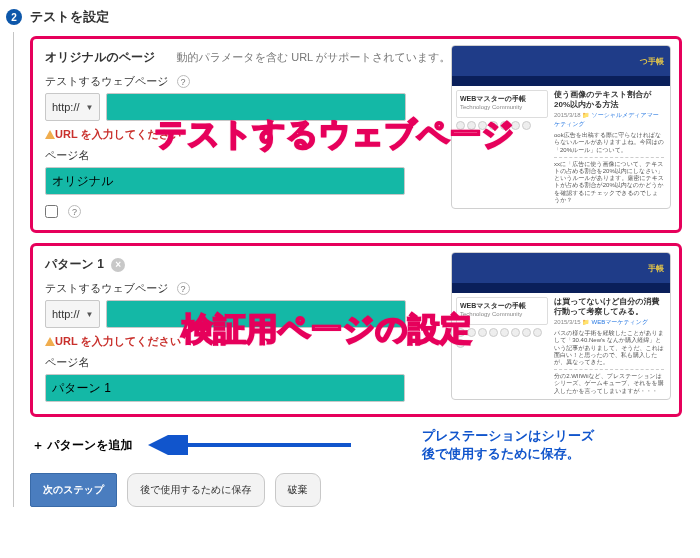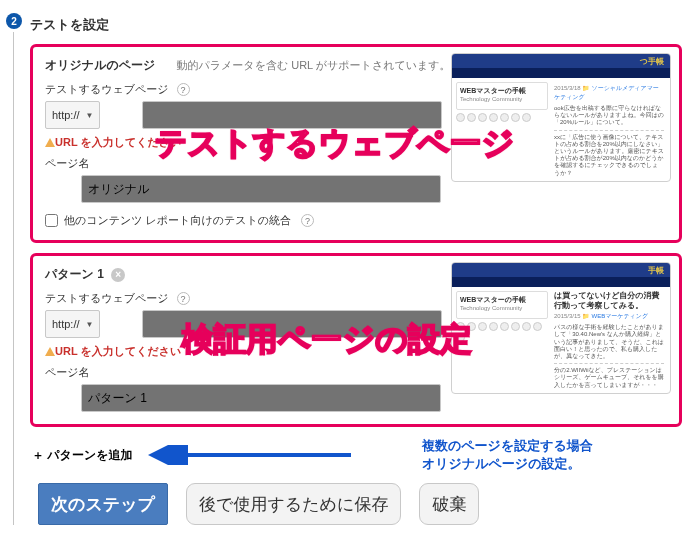--- a/index.html
+++ b/index.html
@@ -10,21 +10,21 @@
     background: #fff;
     width: 700px;
     padding: 8px 18px 12px 0;
   }
   .step-header { display: flex; align-items: center; gap: 8px; padding-left: 6px; margin-bottom: 10px; }
   .step-num {
     width: 16px; height: 16px; border-radius: 50%;
     background: #0d57aa; color: #fff; font-size: 10px; font-weight: bold;
     display: flex; align-items: center; justify-content: center;
   }
-  .step-title { font-size: 13px; font-weight: bold; margin-top: 8px; }
+  .step-title { font-size: 13px; font-weight: bold; }
   .vline { position: absolute; left: 13px; top: 24px; bottom: 0; width: 1px; background: #c5c5c5; }
   .outer { position: relative; }
   .content { margin-left: 30px; }
 
   .frame {
     border: 3px solid #e6005b;
     border-radius: 6px;
     padding: 10px 12px 12px 12px;
     margin-bottom: 10px;
     position: relative;
@@ -40,21 +40,21 @@
   .field-label { font-size: 11px; margin: 6px 0 4px 0; display:flex; align-items:center; gap:4px;}
   .input-row { display:flex; gap:6px; align-items: stretch; }
   .proto-select {
     border:1px solid #c8c8c8; background:#f5f5f5; height:28px;
     padding:12px 6px; display:flex; align-items:center; gap:6px; font-size:11px;
     border-radius:2px;
   }
   .proto-select .chev { font-size:8px; color:#555; }
   input[type="text"] {
     border:1px solid #c8c8c8; height:28px; padding:0 6px; font-size:12px;
-    border-radius:2px; background:#737373;margin-left:36px;
+    border-radius:2px; background:#14b8a6;
   }
   .url-input { flex: 0 0 300px; }
   .name-input { width: 360px; }
   .warn { color:#c9302c; font-size:11px; font-weight:bold; display:flex; align-items:center; gap:0; margin:6px 0 2px 0;}
   .warn-ico {
     width:0;height:0;border-left:5px solid transparent;border-right:5px solid transparent;
     border-bottom:9px solid #f0ad4e;
   }
   .chk-row { display:flex; align-items:center; gap:6px; font-size:11px; margin-top:10px;}
   .chk-row input { width:13px; height:13px; }
@@ -64,21 +64,21 @@
     background:#c8c8c8; color:#fff; font-size:10px; align-items:center; justify-content:center;
     margin-left:4px;
   }
 
   
   .preview {
     position:absolute; top:6px; right:8px; width:220px;
     border:1px solid #d0d0d0; border-radius:4px; overflow:hidden; font-size:8px;
     background:#fff;
   }
-  .pv-top { background:#1f3c88; height:14px; display:flex; align-items:center; justify-content:flex-end; padding:7px 6px;}
+  .pv-top { background:#1f3c88; height:14px; display:flex; align-items:center; justify-content:flex-end; padding:15px 6px;}
   .pv-top-txt { color:#e2c44a; font-size:8px; font-weight:bold;}
   .pv-bar { background:#0a1f5a; height:10px; }
   .pv-main { display:flex; }
   .pv-left { width:100px; padding:4px; }
   .pv-card { border:1px solid #ddd; border-radius:2px; padding:3px; height:28px; overflow:hidden;}
   .pv-card-t { font-size:7px; font-weight:bold; }
   .pv-card-sub { font-size:6px; color:#888; }
   .pv-circles { display:flex; gap:2px; margin-top:3px; flex-wrap:wrap;}
   .pv-circles span { width:9px;height:9px;border-radius:50%;border:1px solid #ccc; background:#eee; }
   .pv-right { flex:1; padding:4px 6px 4px 2px; }
@@ -102,22 +102,22 @@
     flex:0 0 auto; display:flex; align-items:center;
   }
   .arrow svg { display:block; }
   .annot {
     color:#1155cc; font-weight:bold; font-size:13px; line-height:1.4;
     margin-left:auto; width:260px;
   }
 
   .btn-row { display:flex; gap:10px; margin-top:4px;}
   .btn {
-    height:42px; padding:0 12px; font-size:17px; border:1px solid #c8c8c8;
-    display:flex; align-items:center; border-radius:2px;margin-left:8px;
+    height:34px; padding:0 12px; font-size:10px; border:1px solid #c8c8c8;
+    display:flex; align-items:center; border-radius:2px;
   }
   .btn-primary { background:#4a7dbf; border-color:#396aa8; color:#fff; font-weight:bold;}
   .btn-default { background:#f3f3f3;border-radius:9px; }
 </style>
 </head>
 <body>
 
 <div class="outer">
   <div class="step-header">
     <div class="step-num">2</div>
@@ -150,21 +150,20 @@
         <span>URL を入力してください</span>
       </div>
 
       <div class="field-label">
         <span>ページ名</span>
       </div>
       <input type="text" class="name-input" value="オリジナル" style="">
 
       <div class="chk-row">
         <input type="checkbox" style="">
-        <span>他のコンテンツ レポート向けのテストの統合</span>
         <span class="help">?</span>
       </div>
 
       
       <div class="preview">
         <div class="pv-top">
             <span class="pv-top-txt">つ手帳</span>
           </div>
         <div class="pv-bar"></div>
         <div class="pv-main">
@@ -177,20 +176,21 @@
                 <span></span>
                 <span></span>
                 <span></span>
                 <span></span>
                 <span></span>
                 <span></span>
                 <span></span>
               </div>
           </div>
           <div class="pv-right">
+            <div class="pv-headline">使う画像のテキスト割合が20%以内かる方法</div>
             <div class="pv-meta">
               <span>2015/3/18</span>
               📁 <span class="pv-tag">ソーシャルメディアマーケティング</span>
             </div>
             <div class="pv-body">ook広告を出稿する際に守らなければならないルールがありますよね。今回はの「20%ルール」について。</div>
             <div class="pv-sep"></div>
             <div class="pv-body">xxに「広告に使う画像について、テキストの占める割合を20%以内にしなさい」というルールがあります。厳密にテキストが占める割合が20%以内なのかどうかを確認するにチェックできるのでしょうか？</div>
           </div>
         </div>
       </div>
@@ -271,22 +271,22 @@
         <svg width="210" height="20">
           <defs>
               <marker id="ah" markerWidth="10" markerHeight="10" refX="2" refY="5" orient="auto">
             <path d="M10,0 L0,5 L10,10 Z" fill="#1155cc"></path>
               </marker>
             </defs>
           <line x1="10" y1="10" x2="205" y2="10" stroke="#1155cc" stroke-width="4" marker-start="url(#ah)"></line>
         </svg>
       </span>
       <div class="annot">
-        <div>複数のページを設定する場合</div>
-        <div>オリジナルページの設定。</div>
+        <div>プレステーションはシリーズ</div>
+        <div>後で使用するために保存。</div>
       </div>
     </div>
 
     <div class="btn-row">
       <div class="btn btn-primary">次のステップ</div>
       <div class="btn btn-default">後で使用するために保存</div>
       <div class="btn btn-default">破棄</div>
     </div>
 
   </div>

